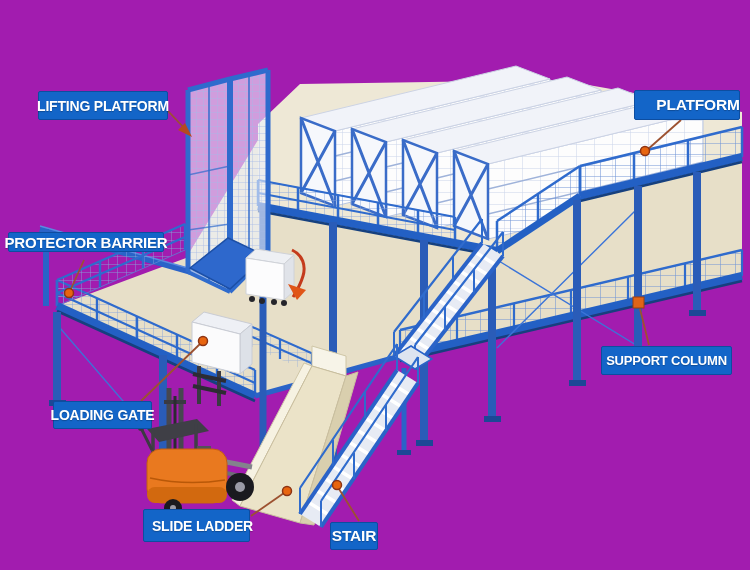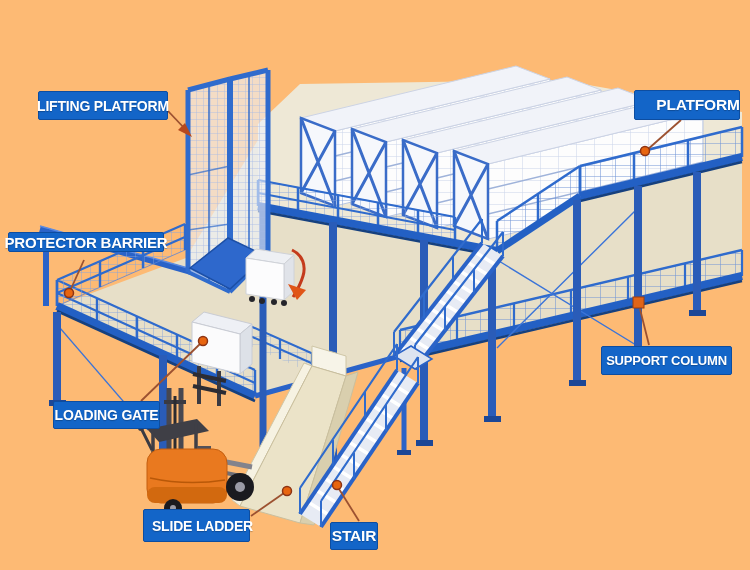--- a/index.html
+++ b/index.html
@@ -1,16 +1,16 @@
 <!DOCTYPE html>
 <html><head>
 <meta charset="utf-8">
 <style>
   html,body{margin:0;padding:0;background:#fff;}
-  #stage{position:relative;width:750px;height:570px;background:#fdba74;overflow:hidden;
+  #stage{position:relative;width:750px;height:570px;background:#a21caf;overflow:hidden;
          font-family:"Liberation Sans",sans-serif;}
   #scene{position:absolute;left:0;top:0;}
   .lbl{position:absolute;display:flex;align-items:center;justify-content:center;
        background:#1365c8;border:1px solid #0d4da0;border-radius:2px;
        color:#fff;font-weight:bold;letter-spacing:-0.2px;white-space:nowrap;
        text-shadow:0 1px 1px rgba(0,0,0,.25);box-sizing:border-box;}
   .f15{font-size:15px;} .f14{font-size:14px;} .f155{font-size:15.5px;} .f145{font-size:13px;}
 </style>
 </head>
 <body>
@@ -288,16 +288,16 @@
       <circle cx="337" cy="485" r="4.5"></circle>
     </g>
     <rect x="633" y="297" width="11" height="11" fill="#e06418" stroke="#9c3c0e" stroke-width="1"></rect>
   </g>
 </svg>
 
   <div class="lbl f14" style="left:38px;  top:91px;  width:130px; height:29px;">LIFTING PLATFORM</div>
   <div class="lbl f155" style="left:634px; top:90px;  width:106px; height:30px;padding-left:22px;">PLATFORM</div>
   <div class="lbl f15" style="left:8px;   top:232px; width:156px; height:20px;">PROTECTOR BARRIER</div>
   <div class="lbl f145" style="left:601px; top:346px; width:131px; height:29px;">SUPPORT COLUMN</div>
-  <div class="lbl f14" style="left:53px;  top:401px; width:107px; height:28px;">LOADING GATE</div>
+  <div class="lbl f14" style="left:53px;  top:401px; width:99px; height:28px;">LOADING GATE</div>
   <div class="lbl f14" style="left:143px; top:509px; width:107px; height:33px;padding-left:12px;">SLIDE LADDER</div>
   <div class="lbl f155" style="left:330px; top:522px; width:48px;  height:28px;">STAIR</div>
 </div>
 
 </body></html>

